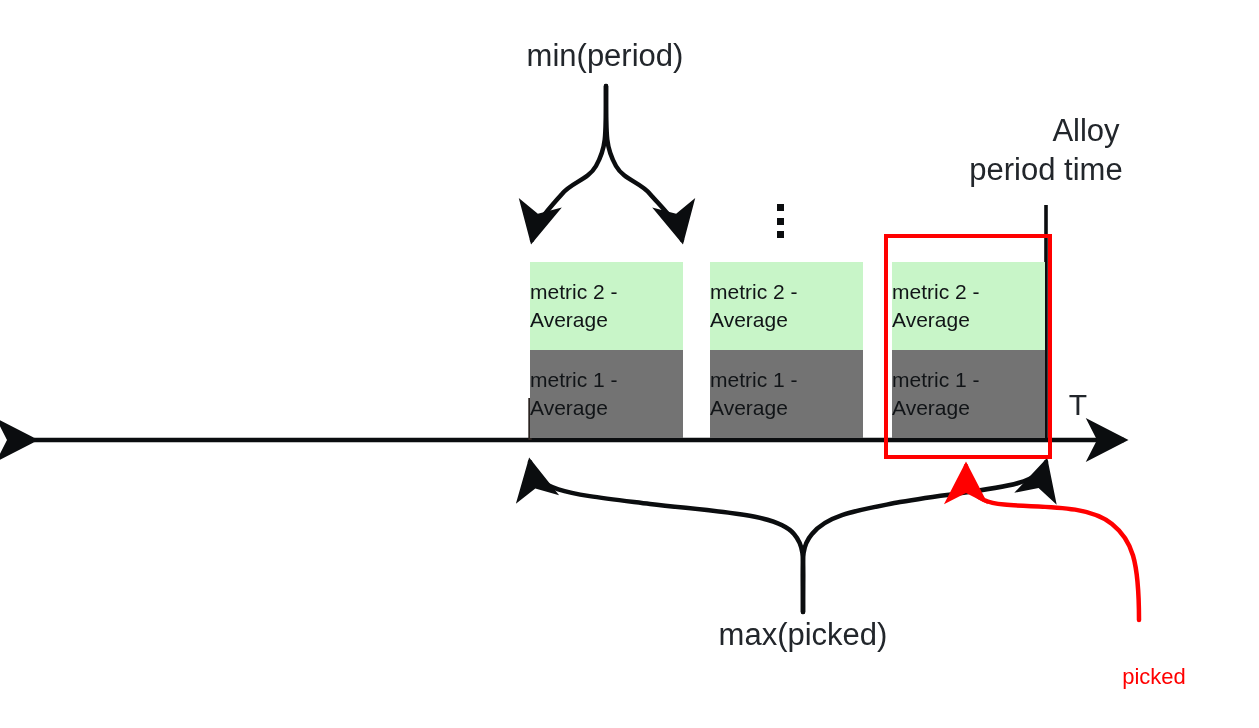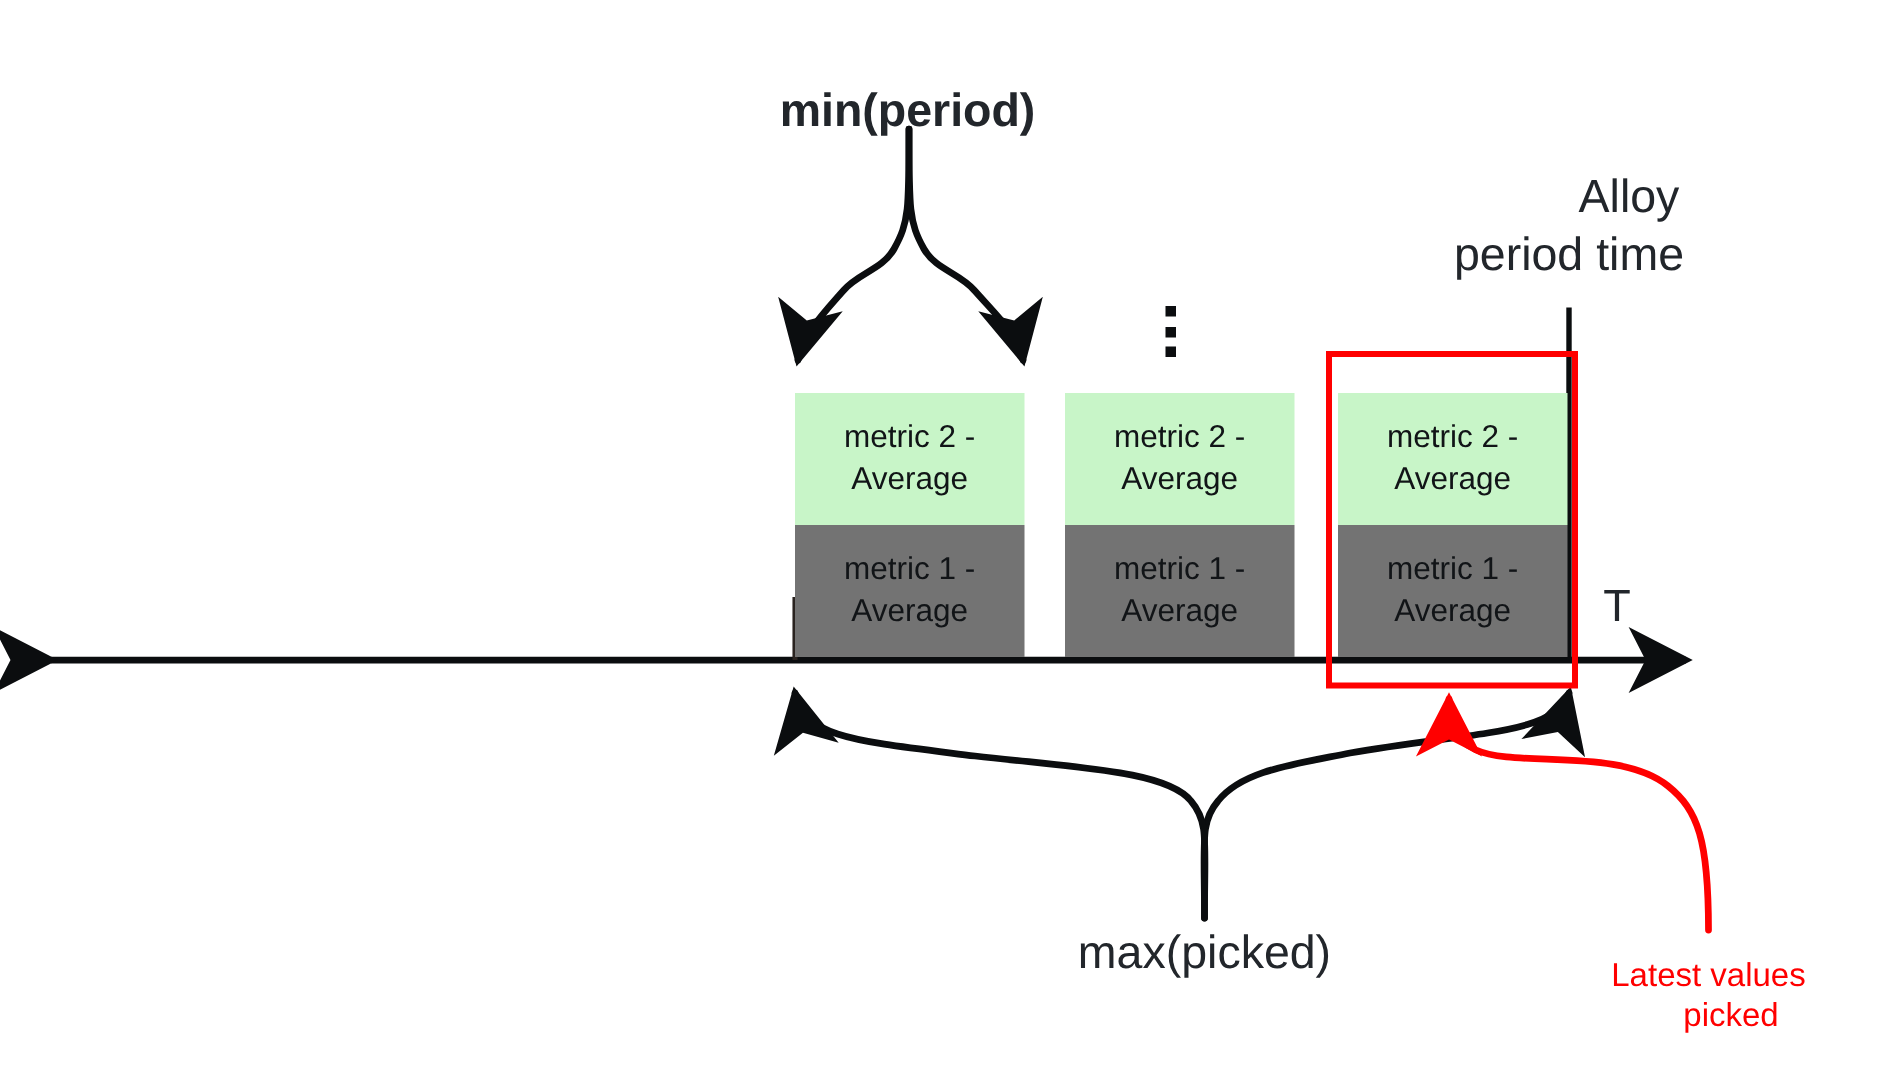--- a/index.html
+++ b/index.html
@@ -33,21 +33,21 @@
     pointer-events: none;
   }
   .lbl-big { font-size: 31px; }
   .lbl-red { color: #ff0000; font-size: 22px; }
   .lbl-axis { font-size: 30px; }
   .blk {
     position: absolute;
     box-sizing: border-box;
     display: flex;
     flex-direction: column;
-    align-items: center;
+    align-items: flex-start;
     justify-content: center;
     font-family: "Liberation Sans", sans-serif;
     font-size: 21px;
     color: #111417;
     line-height: 1.32;
     text-align: center;
   }
   .blk-green { background: #c8f5c8; }
   .blk-pink  { background: #737373; }
   .blk span { display: block; }
@@ -143,25 +143,24 @@
 
   <svg class="layer" viewBox="0 0 1259 728">
 
     <rect x="886" y="236" width="164" height="221" fill="none" stroke="#ff0000" stroke-width="4"></rect>
 
     <path d="M1139,620 C1139,560 1132,540 1112,524
              C1080,498 1010,512 984,500
              C968,492 966,482 966,466" fill="none" stroke="#ff0000" stroke-width="4.5" stroke-linecap="round" marker-end="url(#arrHeadRed)"></path>
   </svg>
 
-  <div class="lbl lbl-big" style="left:455px; top:56px; width:300px;font-weight:bold;">min(period)</div>
+  <div class="lbl lbl-big" style="left:455px; top:38px; width:300px;">min(period)</div>
 
   <div class="lbl lbl-big" style="left:653px; top:617px; width:300px;">max(picked)</div>
 
   <div class="lbl lbl-big" style="left:976px; top:113px; width:220px;">Alloy</div>
   <div class="lbl lbl-big" style="left:936px; top:152px; width:220px;">period time</div>
 
   <div class="lbl lbl-axis" style="left:1058px; top:387px; width:40px;">T</div>
 
-  <div class="lbl lbl-red" style="left:1039px; top:637px; width:200px;">Latest values</div>
   <div class="lbl lbl-red" style="left:1054px; top:664px; width:200px;">picked</div>
 
 </div>
 
 </body></html>

